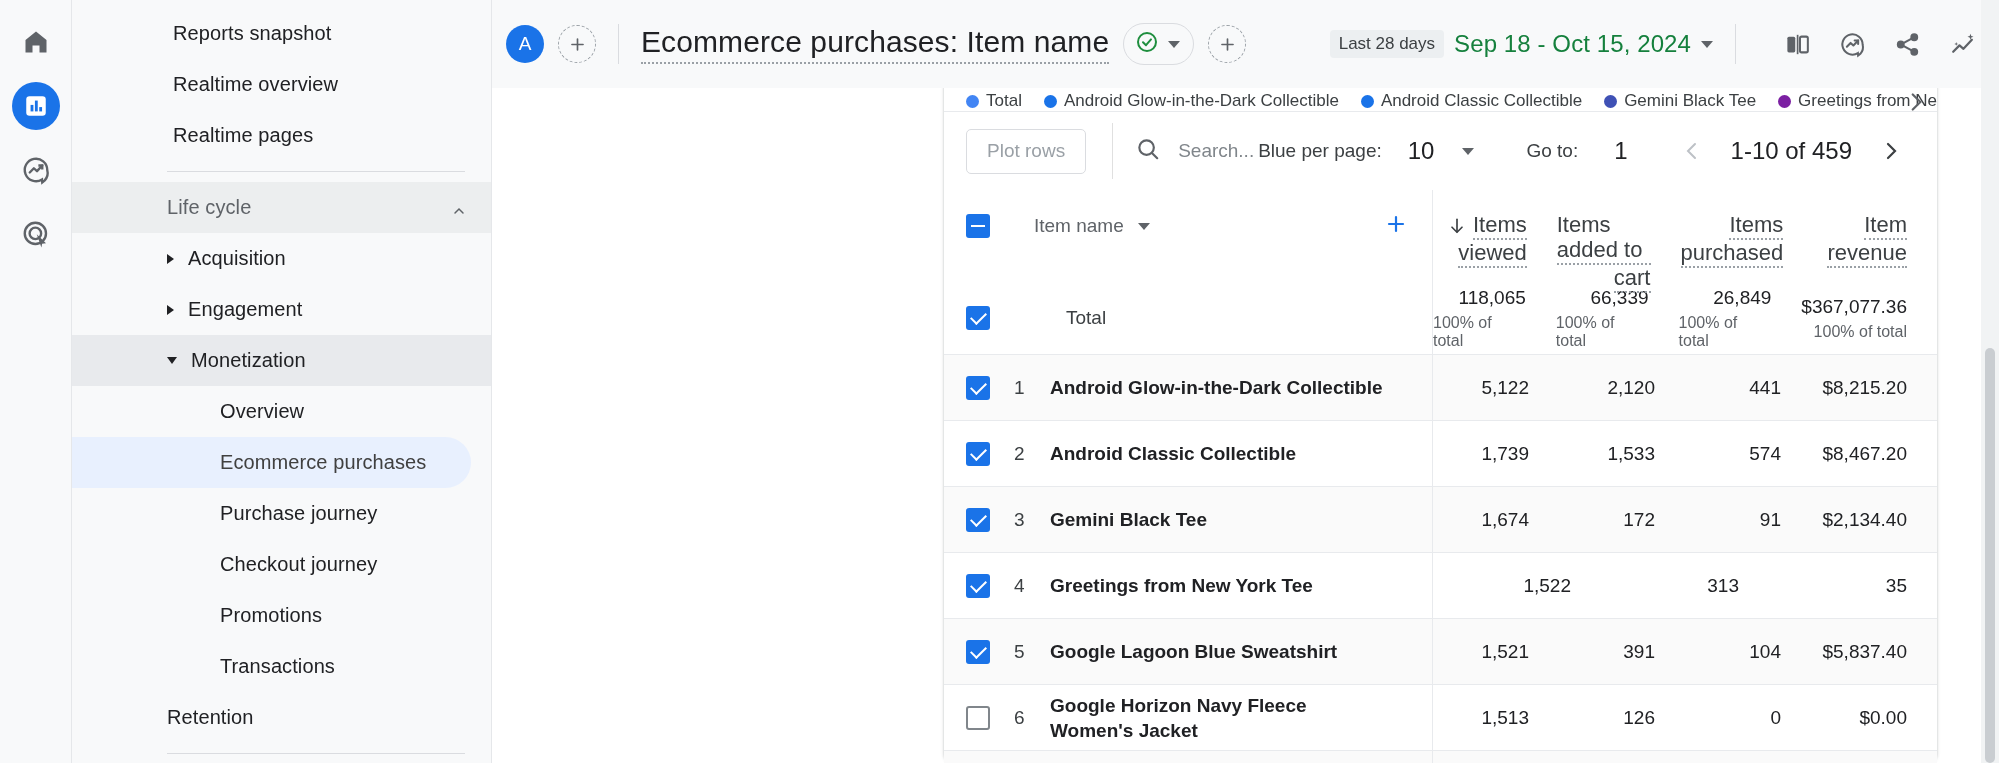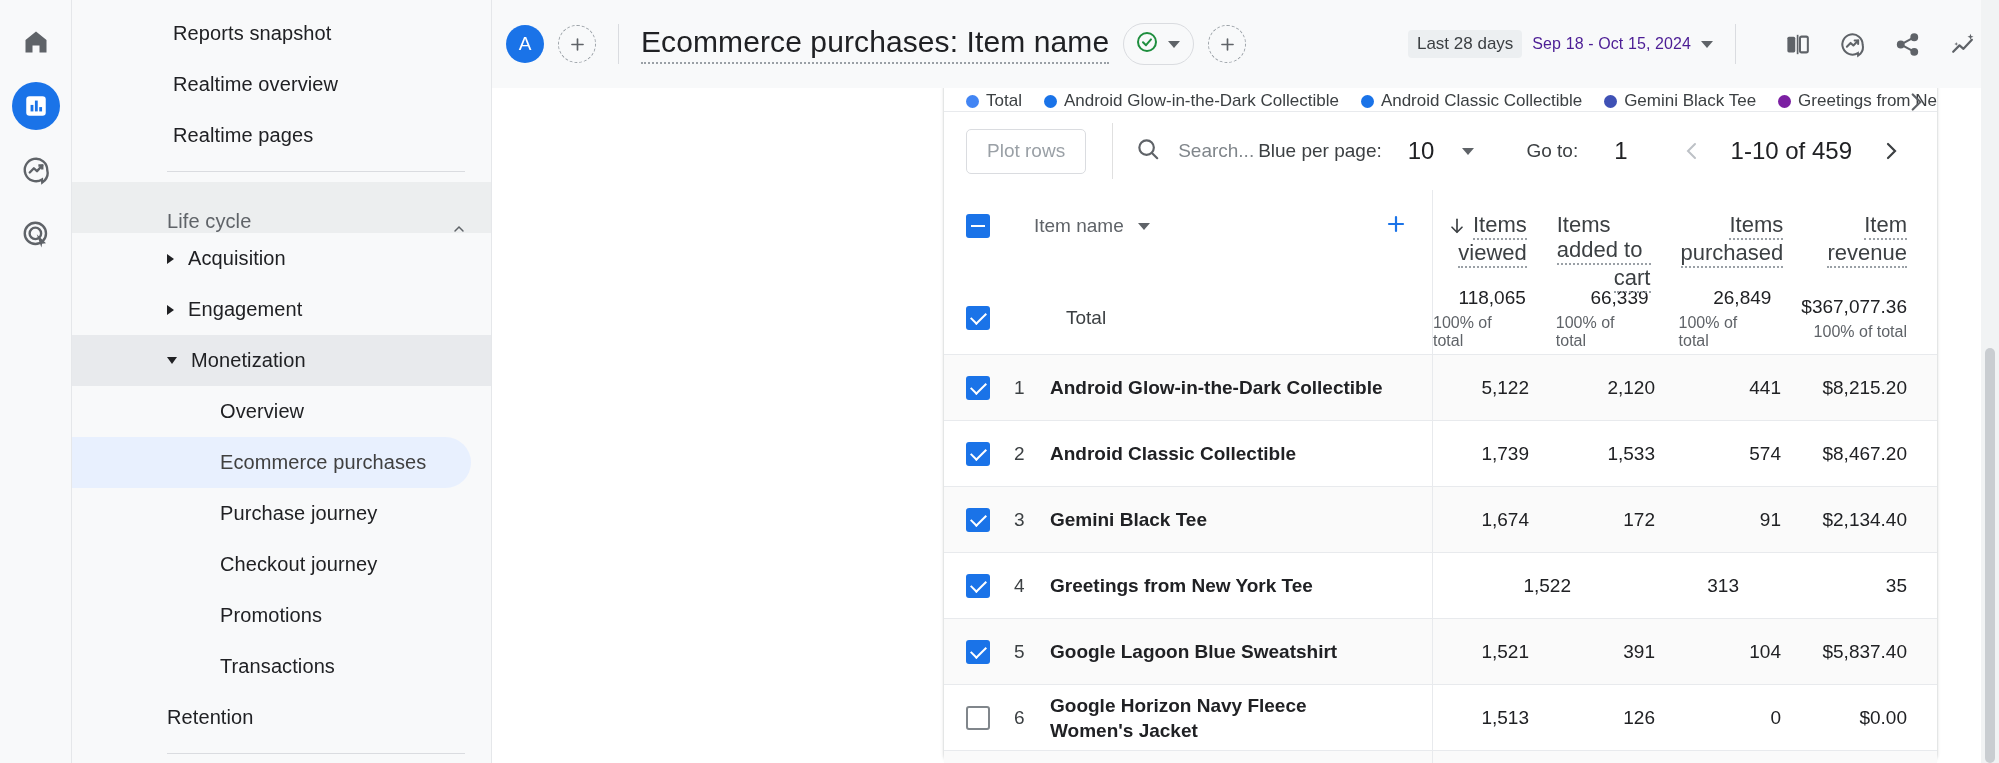--- a/index.html
+++ b/index.html
@@ -37,21 +37,21 @@
     padding-top: 8px;
     overflow: hidden;
     position: relative;
   }
   .nav-item {
     height: 51px; display: flex; align-items: center;
     font-size: 20px; color: #202124; cursor: pointer;
     letter-spacing: .1px;
   }
   .nav-item.lvl-top { padding-left: 101px; }
-  .nav-item.lvl-group { padding-left: 95px; justify-content: space-between; padding-right: 26px; color: #5f6368; align-items: flex-end; }
+  .nav-item.lvl-group { padding-left: 95px; justify-content: space-between; padding-right: 26px; color: #5f6368; }
   .nav-item.lvl-1 { padding-left: 95px; }
   .nav-item.lvl-2 { padding-left: 148px; }
   .nav-item.lvl-1-collapsed { padding-left: 95px; }
   .nav-item.sel { background: #e8f0fe; color: #404040; border-radius: 0 26px 26px 0; margin-right: 20px; }
   .nav-item.shaded { background: #e8eaed; }
   .nav-item.shaded-group { background: #eceeef; }
   .nav-caret {
     width: 0; height: 0; margin-right: 14px;
     border-top: 5px solid transparent; border-bottom: 5px solid transparent;
     border-left: 7px solid #202124;
@@ -108,21 +108,21 @@
     width: 0; height: 0;
     border-left: 6px solid transparent; border-right: 6px solid transparent;
     border-top: 7px solid #5f6368;
   }
   .spacer { flex: 1 1 auto; }
   .daterange { display: flex; align-items: center; gap: 10px; cursor: pointer; white-space: nowrap; }
   .dr-chip {
     background: #eceff1; color: #3c4043; font-size: 17px;
     padding: 4px 9px; border-radius: 4px;
   }
-  .dr-text { font-size: 16px; color: #4c1d95; letter-spacing: .1px; }
+  .dr-text { font-size: 24px; color: #15803d; letter-spacing: .1px; }
   .topicons { display: flex; align-items: center; gap: 28px; margin-left: 26px; }
   .icon-btn { cursor: pointer; display: flex; align-items: center; justify-content: center; }
 
   
   .content { flex: 1; position: relative; overflow: hidden; background: #fff; }
   .card {
     position: absolute; left: 452px; right: 62px; top: -10px; bottom: 0;
     background: #fff; border-radius: 10px;
     box-shadow: 0 1px 2px rgba(60,64,67,.25), 0 1px 3px 1px rgba(60,64,67,.10);
   }

